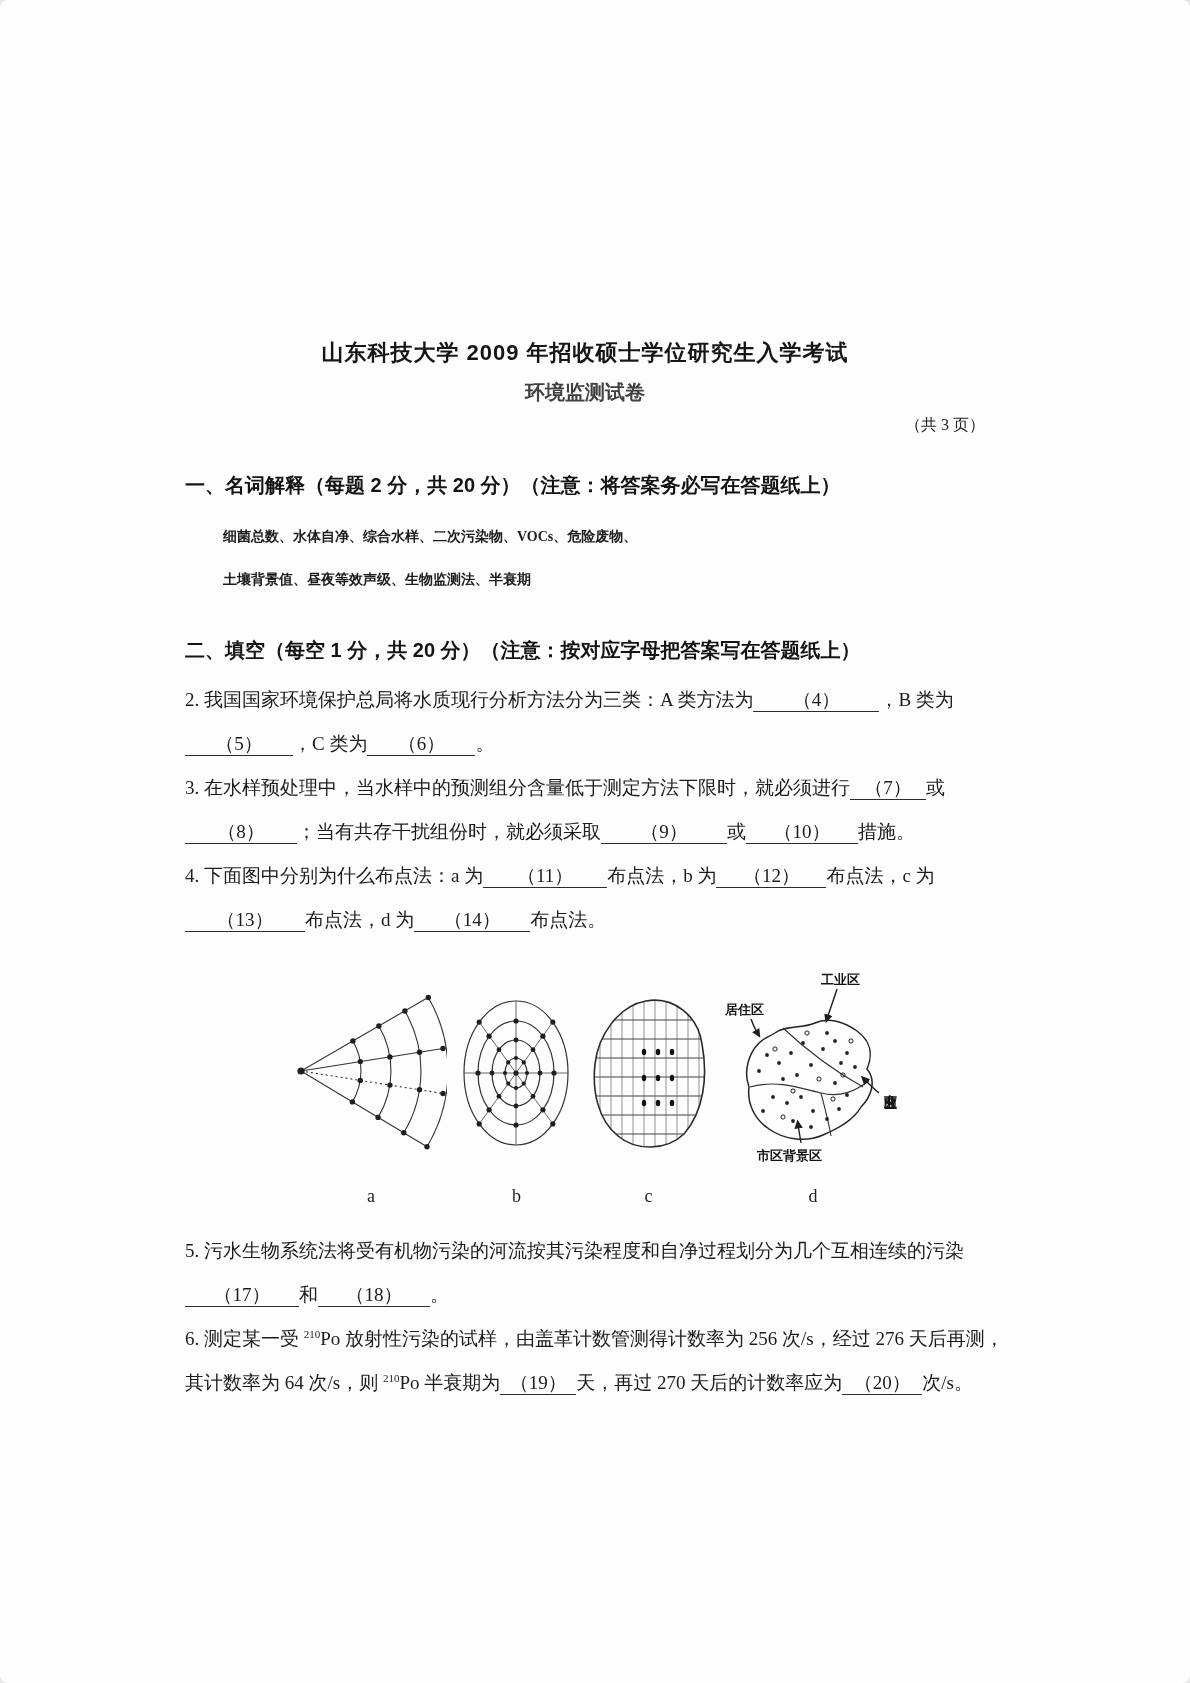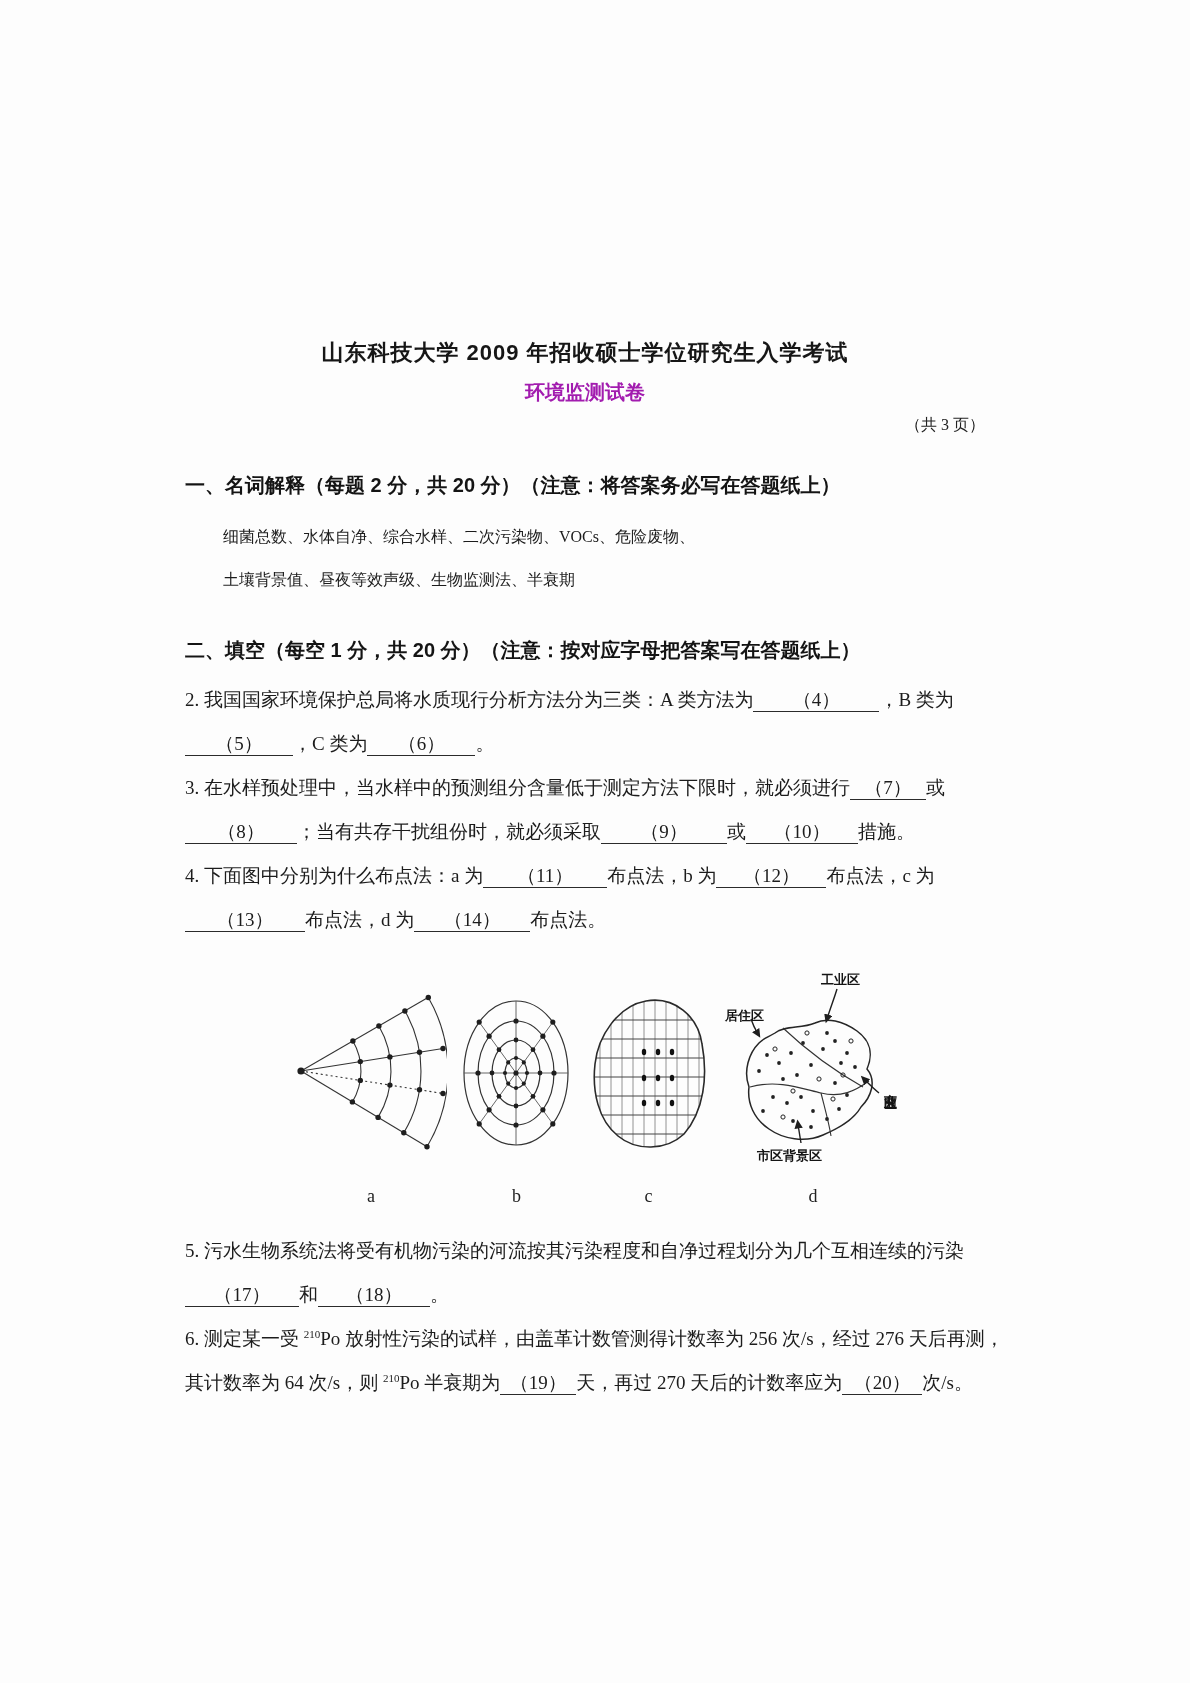--- a/index.html
+++ b/index.html
@@ -1,37 +1,38 @@
 <!DOCTYPE html>
 <html><head>
 <meta charset="utf-8">
 <style>
   html,body { margin:0; padding:0; background:#e8e8e8; }
   .page {
     position:relative; width:1190px; height:1683px; margin:0 auto;
     background:#fdfdfd; color:#1c1c1c; overflow:hidden;
     font-family:"Liberation Serif","DejaVu Serif",serif;
+    border-radius:8px;
   }
   .content { position:absolute; left:185px; top:338px; width:800px; }
 
   .doc-title {
     text-align:center; font-family:"Liberation Sans","DejaVu Sans",sans-serif;
     font-weight:700; font-size:22px; letter-spacing:1px; color:#161616;
   }
   .doc-subtitle {
     text-align:center; font-family:Liberation Serif, serif;
-    font-weight:700; font-size:20px; margin-top:11px; color:#a21caf;
+    font-weight:700; font-size:20px; margin-top:11px; color:#404040;
   }
   .page-count { text-align:right; font-size:16px; margin-top:9px; color:#222; }
 
   .sec-heading {
     font-family:"Liberation Sans","DejaVu Sans",sans-serif; font-weight:700;
     font-size:20px; margin-top:36px; color:#141414; white-space:nowrap;
   }
-  .terms { padding-left:38px; font-size:16px; margin-top:16px; }
+  .terms { padding-left:38px; font-size:14px; margin-top:16px;font-weight:bold; }
   .terms .t-line { line-height:43px; white-space:nowrap; }
 
   .fill-items { margin-top:14px; }
   .fill-line { height:44px; line-height:44px; font-size:19px; white-space:nowrap; }
   .fill-line .seg { color:#1c1c1c; }
   .blank {
     display:inline-block; text-align:center; border-bottom:1.4px solid #2b2b2b;
     line-height:23px; color:#1c1c1c; vertical-align:baseline;
   }
   sup.seg-sup { font-size:11px; line-height:0; }
@@ -254,21 +255,21 @@
                 <circle cx="110" cy="128" r="2.1"></circle>
             </g>
             <g fill="none" stroke="#1e1e1e" stroke-width="1.4">
               <path d="M 114 18 C 111 28 107 38 104 48" marker-end="url(#arr)"></path>
               <path d="M 28 48 C 30 54 32 58 35 63" marker-end="url(#arr)"></path>
               <path d="M 78 172 C 77 166 76 160 75 153" marker-end="url(#arr)"></path>
               <path d="M 156 122 C 151 118 146 113 141 108" marker-end="url(#arr)"></path>
             </g>
           </svg>
           <span class="zone-label" style="left:98px; top:0;">工业区</span>
-          <span class="zone-label" style="left:2px; top:36px;">居住区</span>
+          <span class="zone-label" style="left:2px; top:30px;">居住区</span>
           <span class="zone-label vertical" style="left:158px; top:112px;">商业区</span>
           <span class="zone-label" style="left:34px; top:176px;">市区背景区</span>
         </div>
       </div>
 
       <div class="labels-row">
         <span style="width:152px;">a</span>
         <span style="width:115px;">b</span>
         <span style="width:125px;">c</span>
         <span style="width:180px;">d</span>

